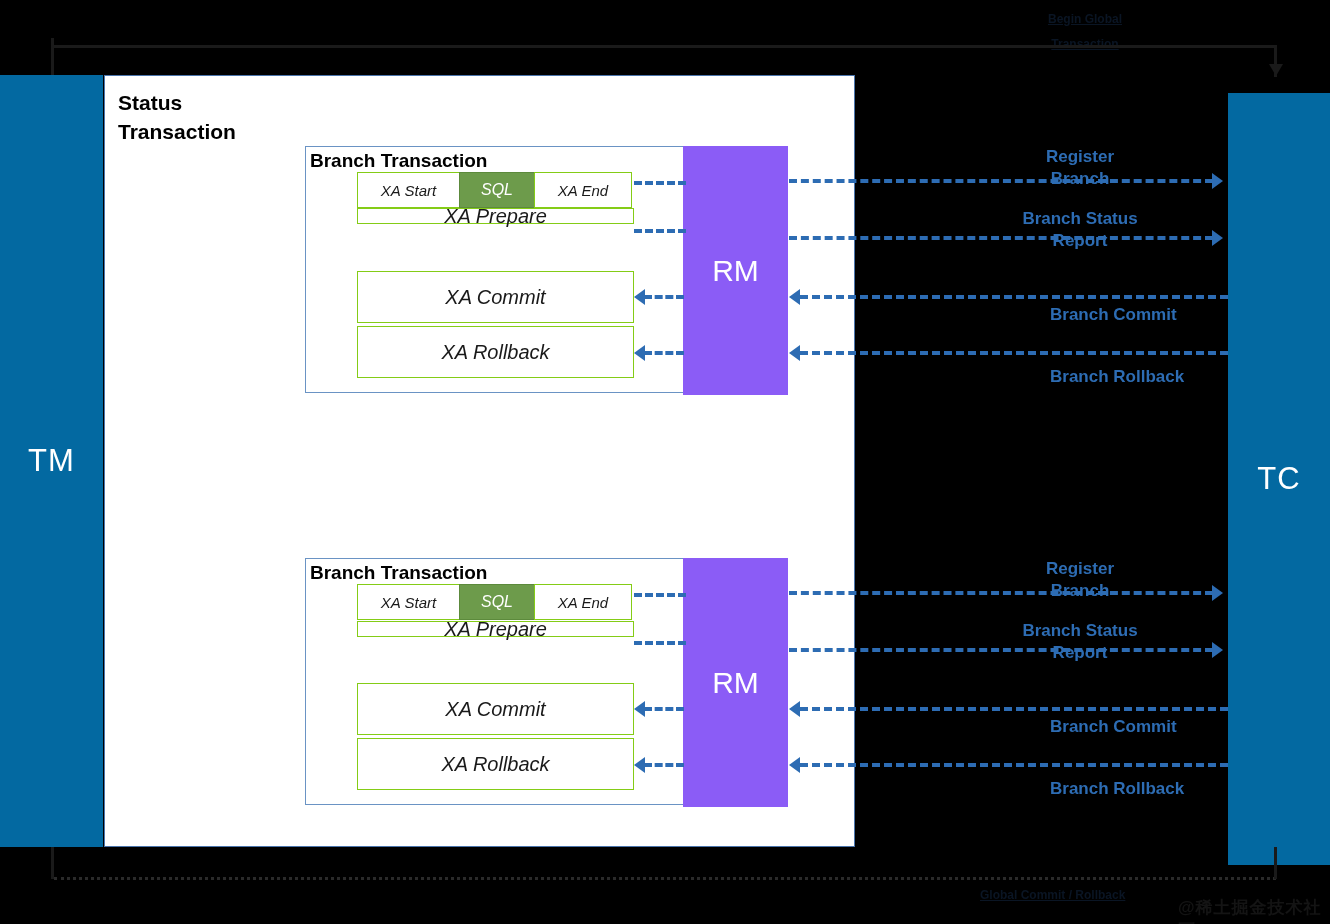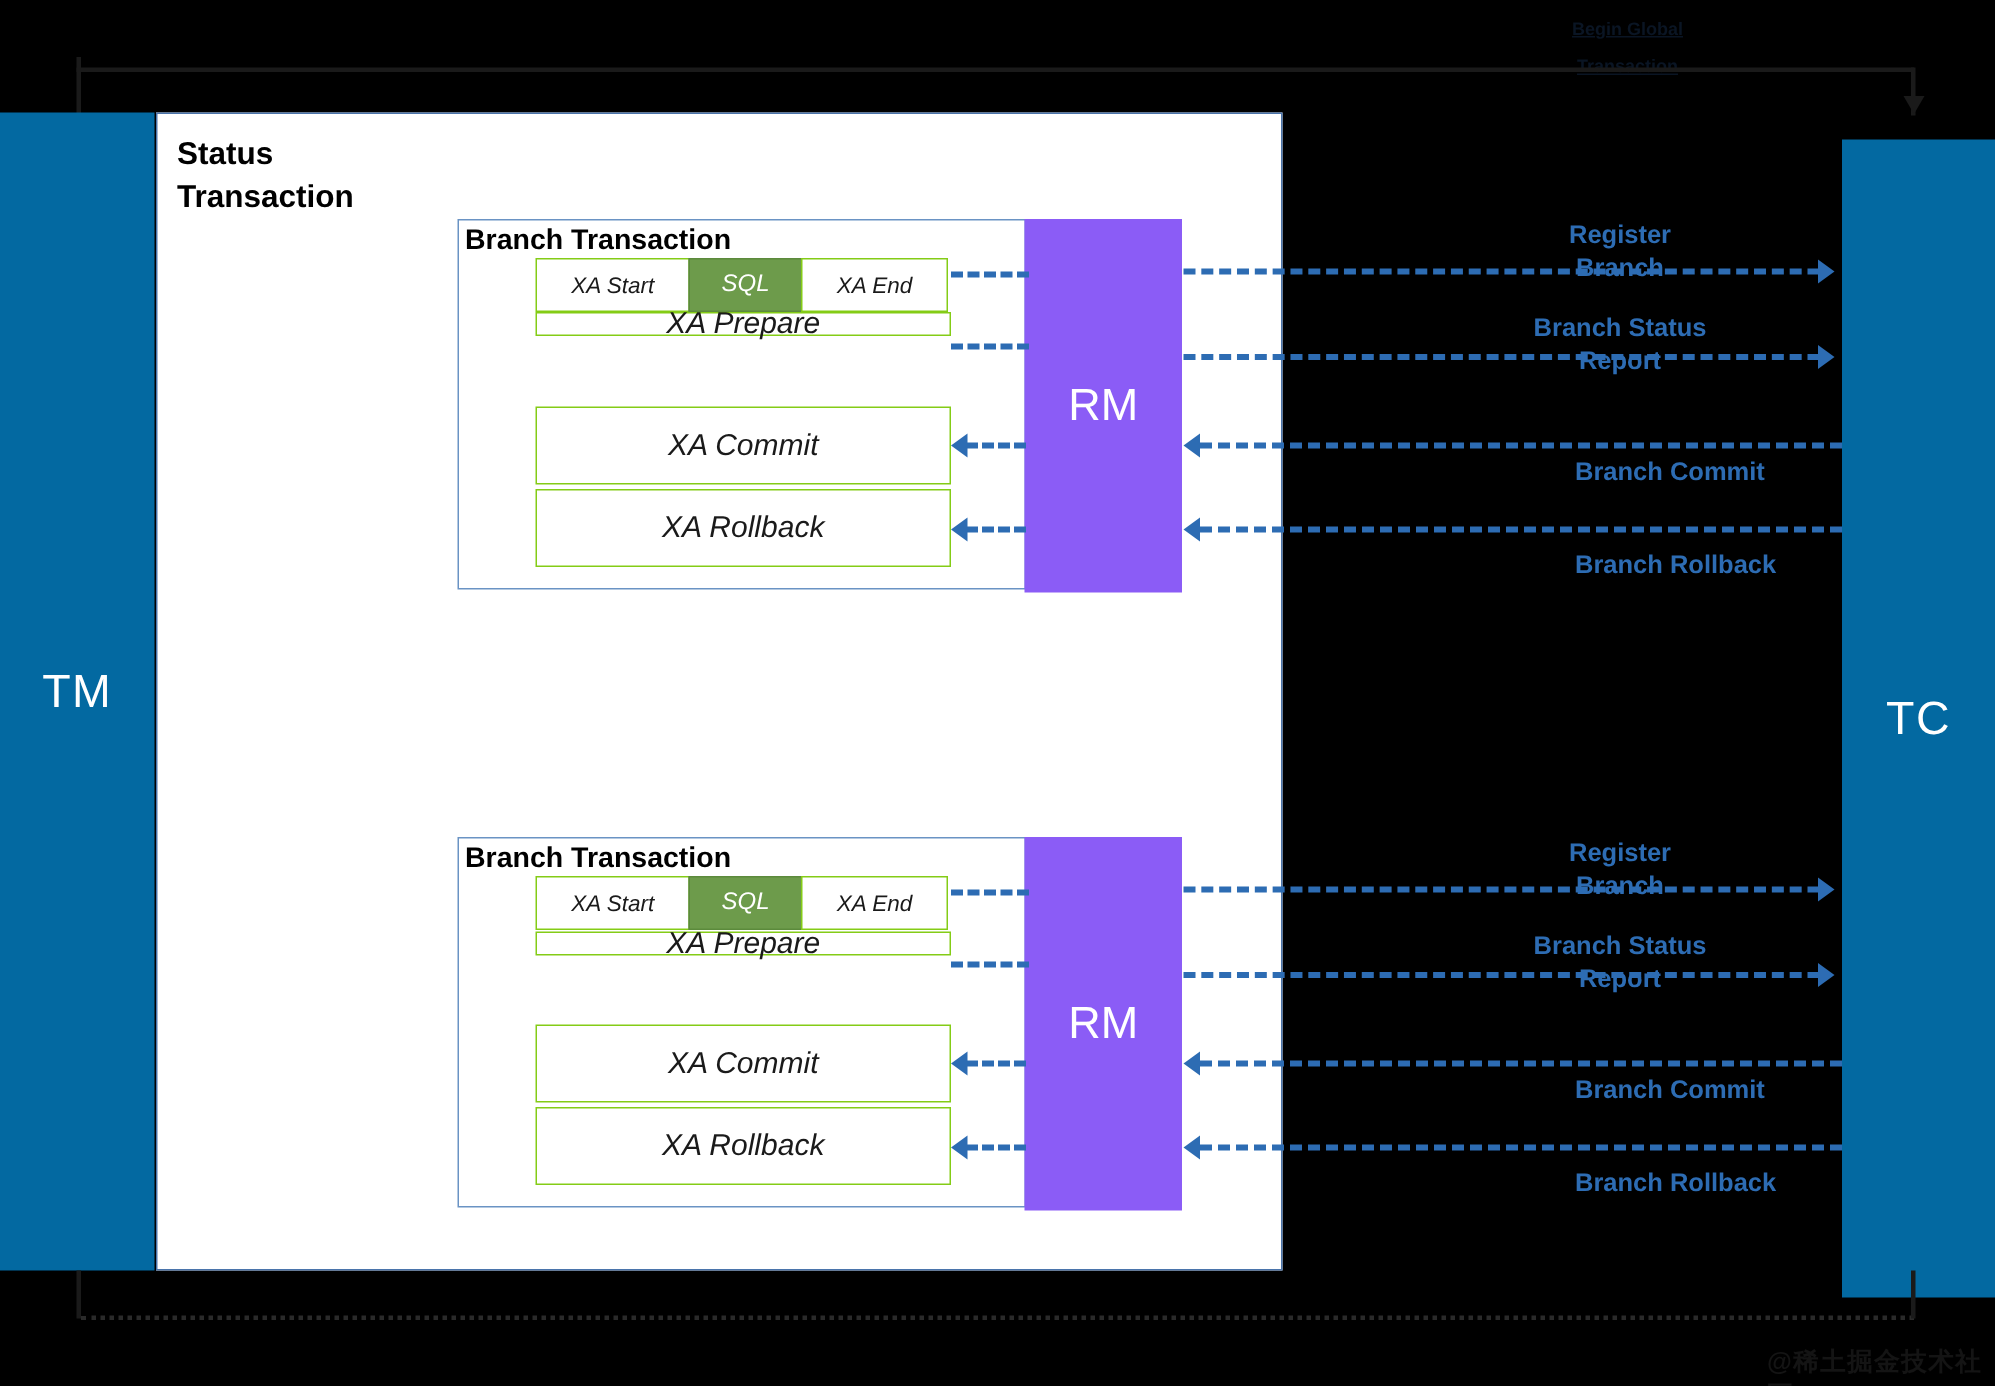--- a/index.html
+++ b/index.html
@@ -166,16 +166,17 @@
   <div class="msg" style="left:1050px;top:716px;width:200px;text-align:left;">Branch Commit</div>
 
   <div class="dash" style="left:800px;top:763px;width:428px;"></div>
   <div class="arrow-l" style="left:789px;top:757px;"></div>
   <div class="msg" style="left:1050px;top:778px;width:200px;text-align:left;">Branch Rollback</div>
 
   <div class="rail" style="left:51px;top:847px;width:3px;height:32px;"></div>
   <div class="rail-dotted" style="left:54px;top:877px;width:1222px;"></div>
   <div class="rail" style="left:1274px;top:847px;width:3px;height:32px;"></div>
 
+  <div class="faint" style="left:980px;top:884px;width:220px;text-align:left;">Global Commit / Rollback</div>
 
   <div class="wm" style="left:1178px;top:896px;">@稀土掘金技术社区</div>
 
 </div>
 
 </body></html>

